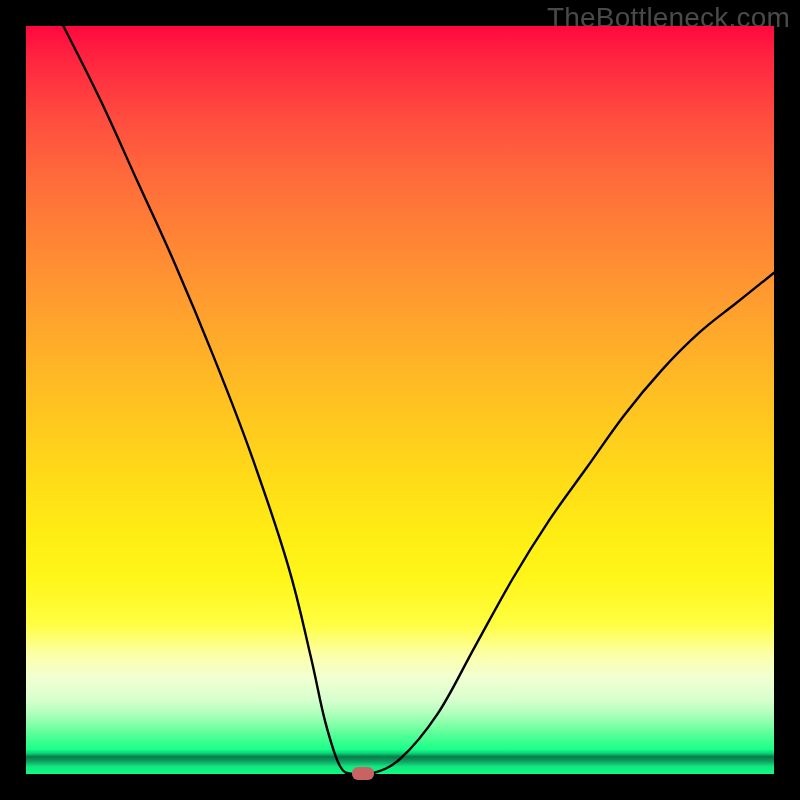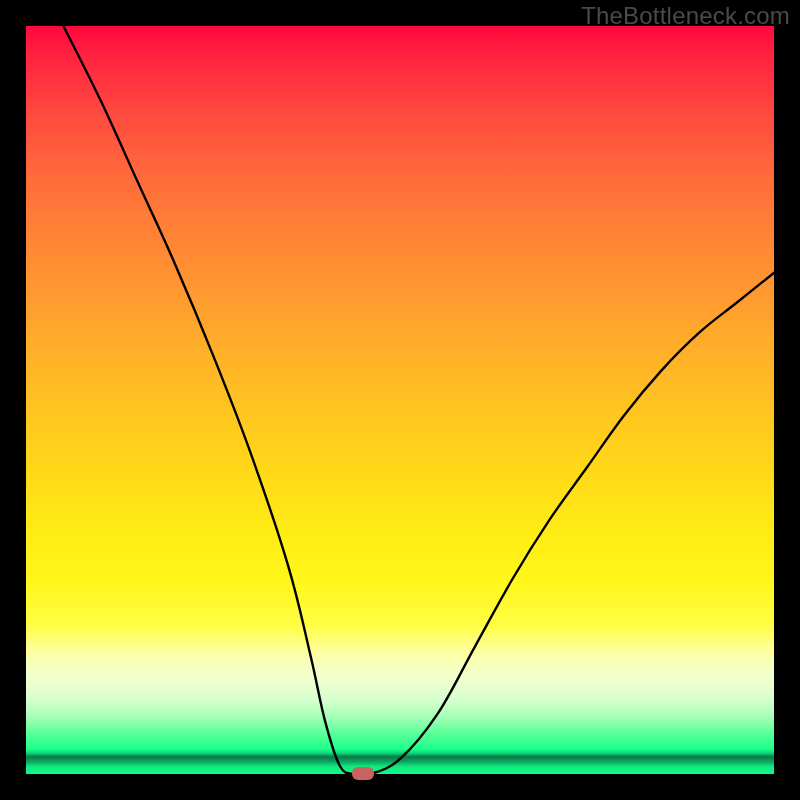--- a/index.html
+++ b/index.html
@@ -49,21 +49,21 @@
       #0da060 98.3%,
       #14e67e 99%,
       #0aff84 100%
     );
   }
   .watermark {
     position: absolute;
     top: 2px;
     right: 10px;
     color: #4a4a4a;
-    font-size: 24px;
+    font-size: 28px;
     font-weight: 500;
     letter-spacing: 0.2px;
     user-select: none;
   }
   svg.curve {
     position: absolute;
     left: 0;
     top: 0;
     width: 748px;
     height: 748px;

